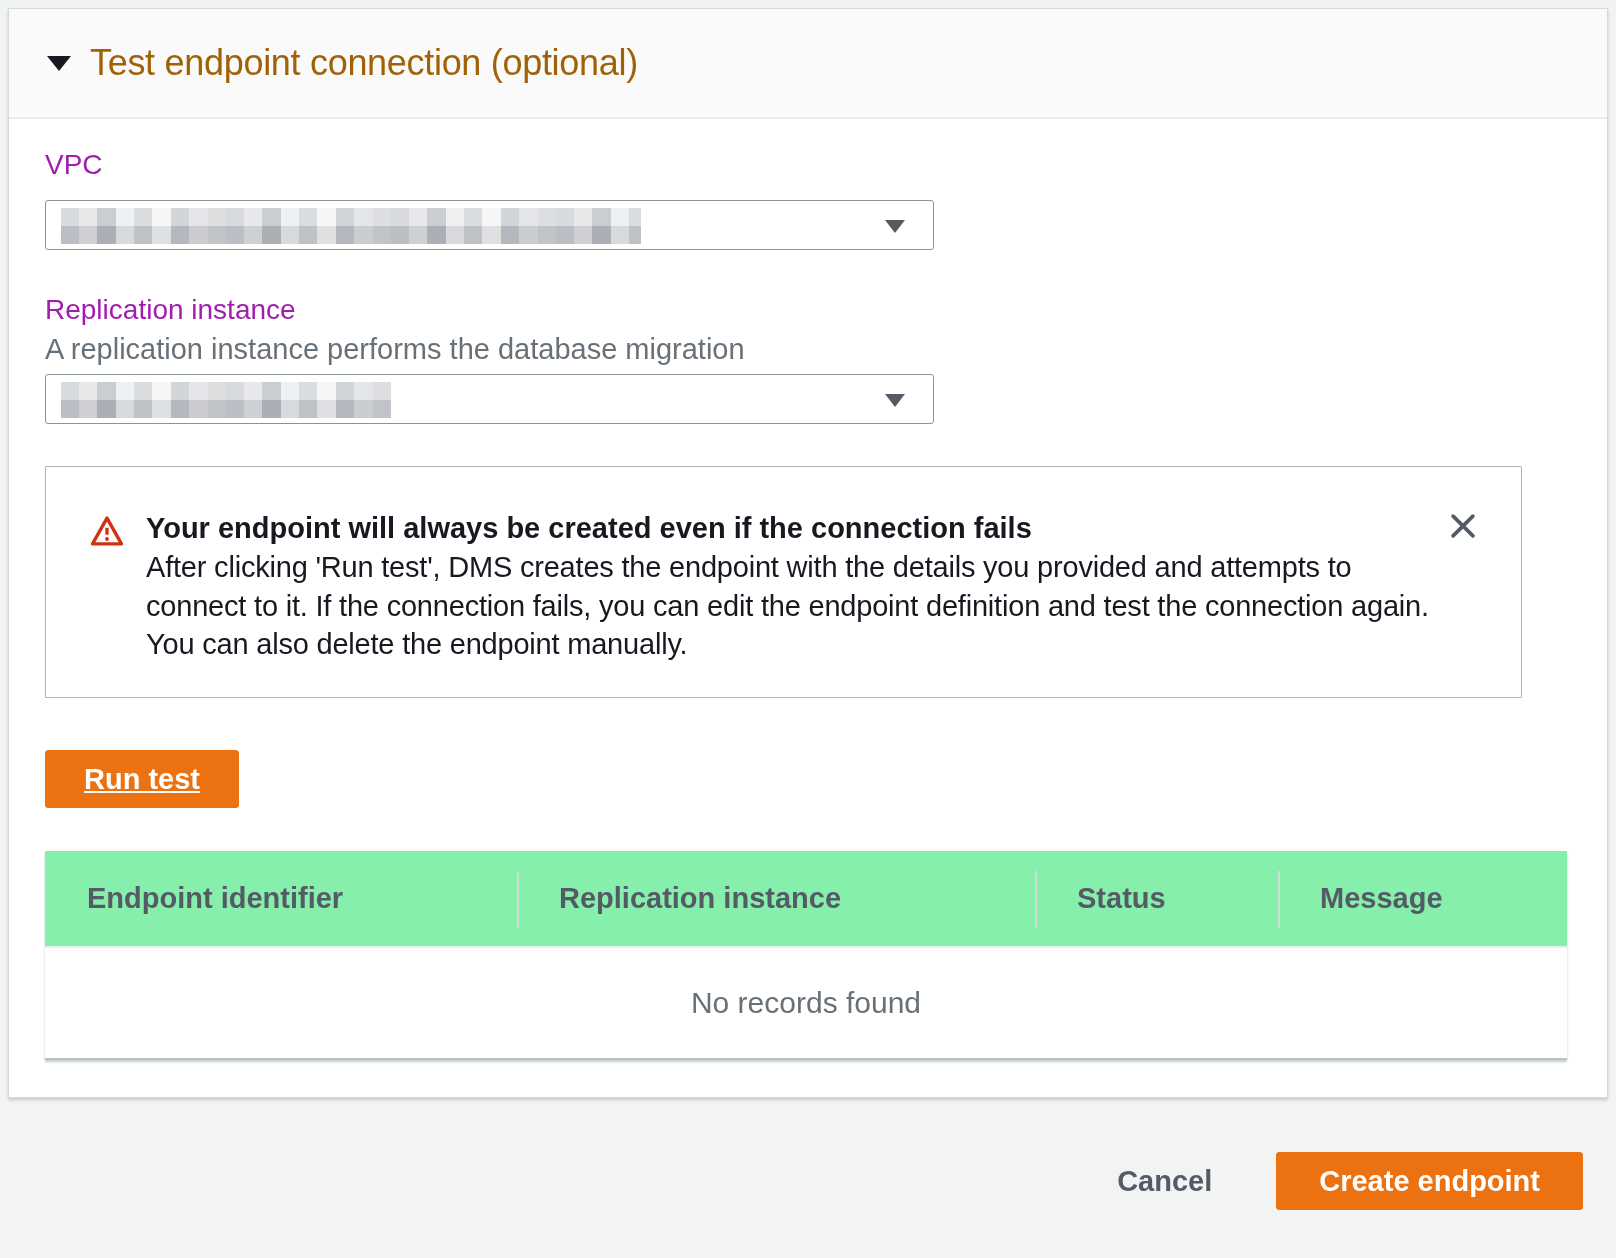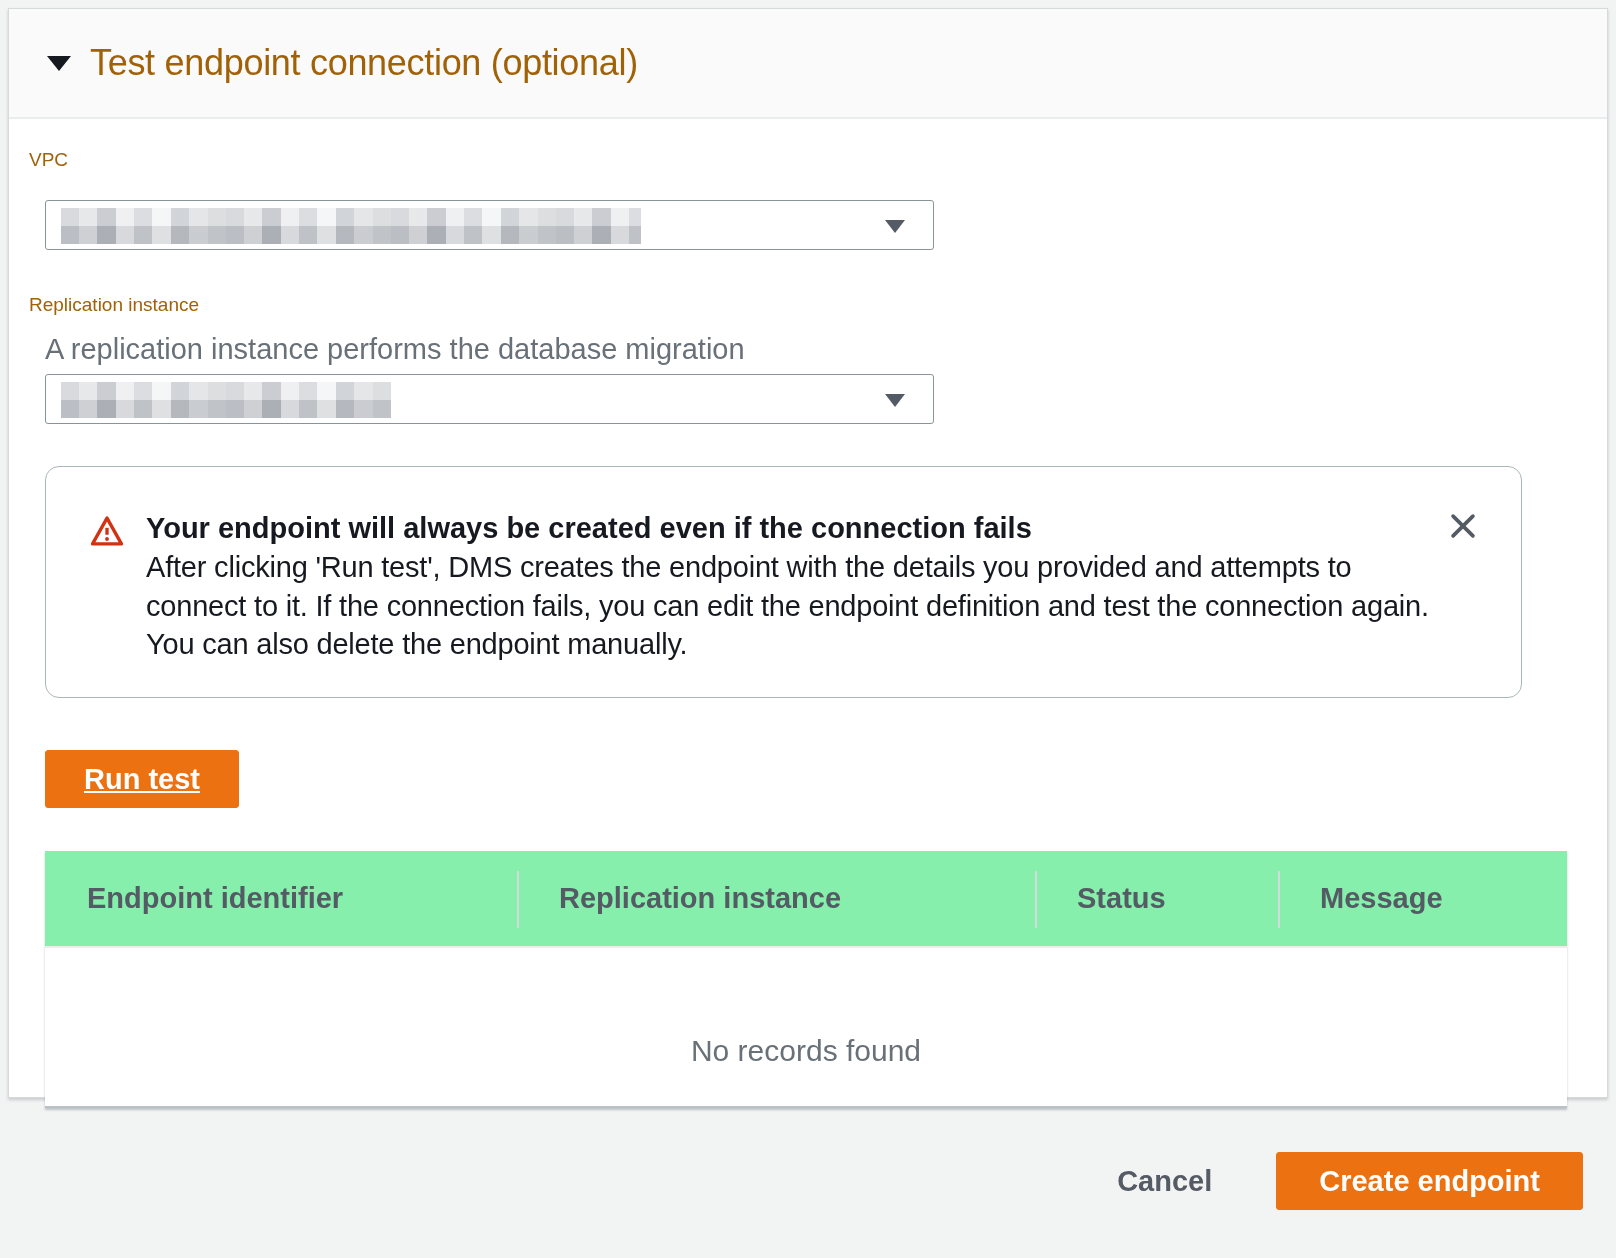--- a/index.html
+++ b/index.html
@@ -44,23 +44,23 @@
     margin-left: 19px;
     font-size: 36px;
     font-weight: 400;
     color: #a16207;
     letter-spacing: -0.3px;
   }
 
   
   .field-label {
     position: absolute;
-    left: 20px;
-    font-size: 19px;
-    color: #a16207;
+    left: 36px;
+    font-size: 28px;
+    color: #a21caf;
   }
   .field-desc {
     position: absolute;
     left: 36px;
     font-size: 29px;
     color: #687078;
   }
   .select {
     position: absolute;
     left: 36px;
@@ -89,21 +89,21 @@
   .redacted-vpc { width: 580px; }
   .redacted-ri  { width: 330px; }
 
   
   .warning {
     position: absolute;
     left: 36px; top: 457px;
     width: 1477px; height: 232px;
     background: #ffffff;
     border: 1px solid #aab7b8;
-    border-radius: 14px;
+    border-radius: 1px;
     display: flex;
     padding: 42px 44px 0 44px;
   }
   .warning-icon { flex: 0 0 34px; margin-top: 6px; }
   .warning-text { margin-left: 22px; width: 1290px; }
   .warning-title {
     font-size: 29px;
     font-weight: 700;
     color: #16191f;
     line-height: 39px;
@@ -186,21 +186,20 @@
   .th-2 { width: 496px; }
   .th-3 { width: 243px; margin-left: 22px; }
   .th-4 { flex: 1; }
   .tbody {
     height: 112px;
     background: #ffffff;
     display: flex;
     align-items: center;
     justify-content: center;
     border-bottom: 2px solid #b9c2c6;
-    margin-top: 48px;
   }
   .empty-message {
     font-size: 30px;
     color: #687078;
   }
 
   
   .footer-actions {
     position: absolute;
     top: 1147px;

